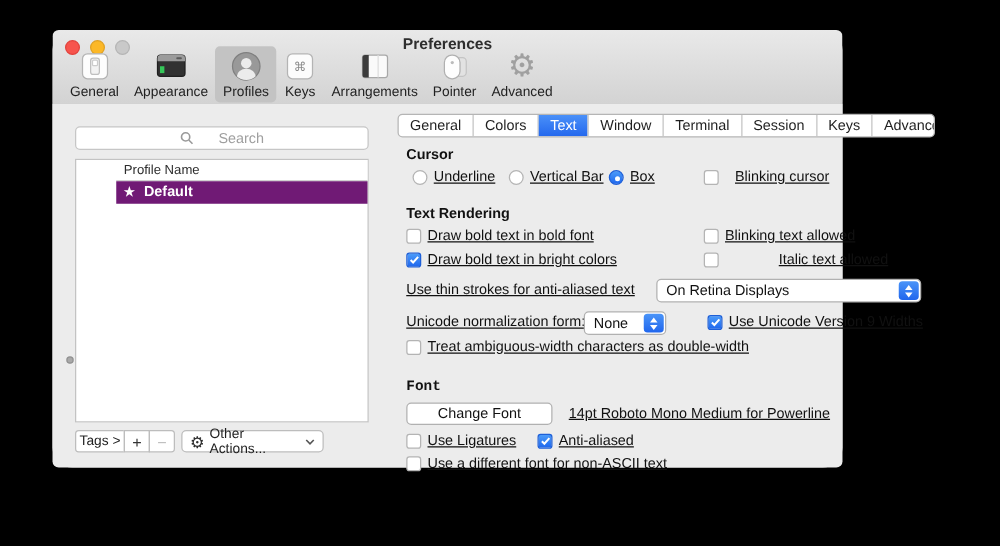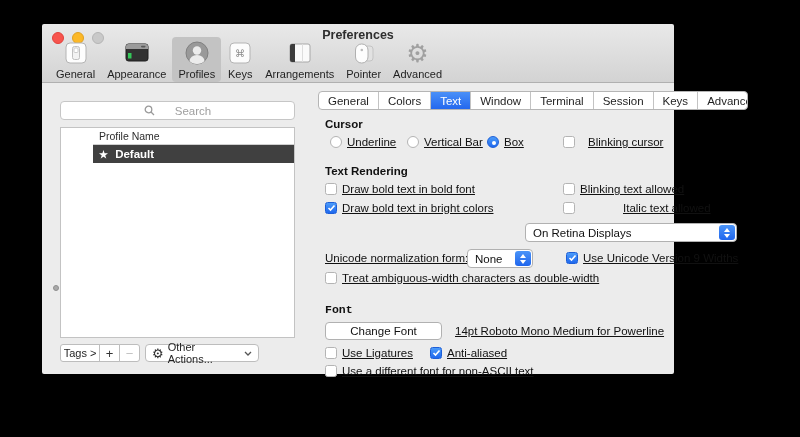--- a/index.html
+++ b/index.html
@@ -1,20 +1,20 @@
 <!DOCTYPE html>
 <html><head>
 <meta charset="utf-8">
 <style>
   * { margin:0; padding:0; box-sizing:border-box; }
   html,body { width:800px; height:437px; background:#000; font-family:"Liberation Sans", sans-serif; -webkit-font-smoothing:antialiased; }
   .stage { position:relative; width:800px; height:437px; background:#000; overflow:hidden; }
 
   .window { position:absolute; left:42px; top:24px; width:632px; height:350px;
-    border-radius:2px; background:#ececec; box-shadow:0 20px 50px rgba(0,0,0,.85), 0 0 0 1px rgba(0,0,0,.35); }
+    border-radius:16px; background:#ececec; box-shadow:0 20px 50px rgba(0,0,0,.85), 0 0 0 1px rgba(0,0,0,.35); }
 
   
   .header { position:absolute; left:0; top:0; right:0; height:59px;
     background:linear-gradient(#e9e9e9, #d3d3d3); border-bottom:1px solid #b0b0b0;
     border-radius:5px 5px 0 0; }
   .title { position:absolute; left:0; right:0; top:4px; text-align:center;
     font-size:12.5px; font-weight:600; color:#2e2e2e; }
   .lights { position:absolute; left:10px; top:8px; display:flex; gap:8px; }
   .light { width:12px; height:12px; border-radius:50%; }
   .light.red { background:#f7544d; border:1px solid #e2423c; }
@@ -34,21 +34,21 @@
     background:#a9a9a9; border:1px solid #8f8f8f; }
 
   
   .search-field { position:absolute; left:18px; top:18px; width:235px; height:19px; background:#fff;
     border:1px solid #c6c6c6; border-radius:4px; display:flex; align-items:center; justify-content:center; gap:20px; }
   .search-field span { font-size:11.5px; color:#9f9f9f; }
   .profile-list { position:absolute; left:18px; top:44px; width:235px; height:211px; background:#fff;
     border:1px solid #c3c3c3;padding-left:32px; }
   .list-header { height:17px; line-height:17px; padding-left:6px; font-size:10.5px; color:#2d2d2d;
     border-bottom:1px solid #d0d0d0; background:#fff; }
-  .row-selected { height:18px; line-height:18px; padding-left:6px; background:#404040; color:#fff;
+  .row-selected { height:18px; line-height:18px; padding-left:6px; background:#701a75; color:#fff;
     font-size:11.5px; font-weight:600; }
   .row-selected .star { font-size:10px; margin-right:4px; }
 
   .sidebar-footer { position:absolute; left:18px; top:261px; display:flex; align-items:center; }
   .sf-btn { height:18px; background:#fff; border:1px solid #bdbdbd; font-size:11px; color:#1f1f1f;
     display:flex; align-items:center; justify-content:center; border-radius:3px; }
   .sf-btn.seg { border-radius:0; margin-left:-1px; }
   .sf-btn.first { border-radius:3px 0 0 3px; margin-left:0; }
   .sf-btn.last { border-radius:0 3px 3px 0; }
   .sf-tags { width:40px; }
@@ -276,20 +276,21 @@
               </span>
             <span class="lbl">Draw bold text in bright colors</span>
           </label>
           <label class="ctl" style="left:245px;gap:48px;">
             <span class="checkbox"></span>
             <span class="lbl">Italic text allowed</span>
           </label>
         </div>
 
         <div class="ctl-row" style="margin-top:6px; height:19px;">
+          <span class="lbl" style="position:absolute; left:7px; top:3px;">Use thin strokes for anti-aliased text</span>
           <div class="select" style="left:207px; width:212px;">
             <span>On Retina Displays</span>
             <span class="stepper">
                 <span class="tri-up"></span>
                 <span class="tri-dn"></span>
               </span>
           </div>
         </div>
 
         <div class="ctl-row" style="margin-top:7px; height:19px;">

